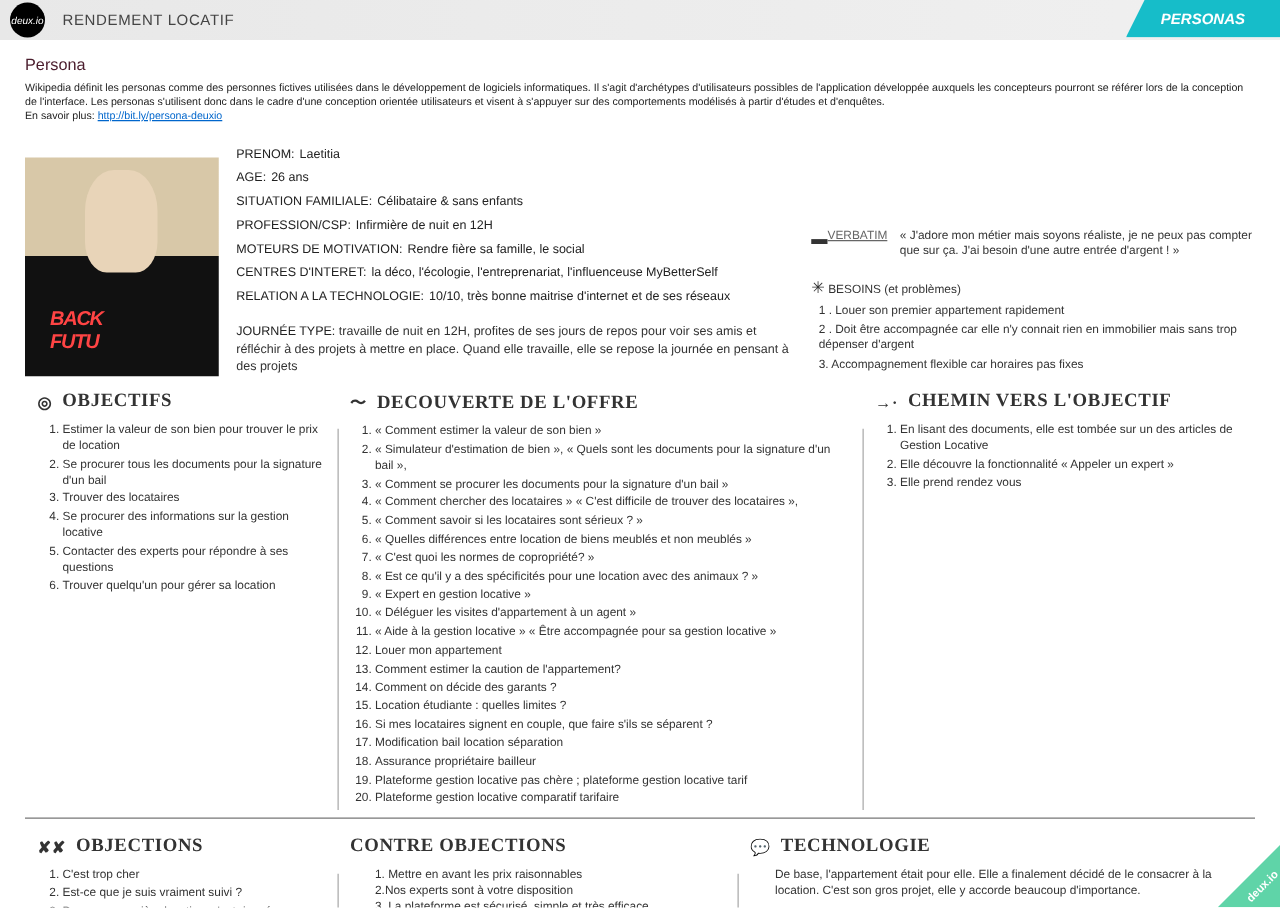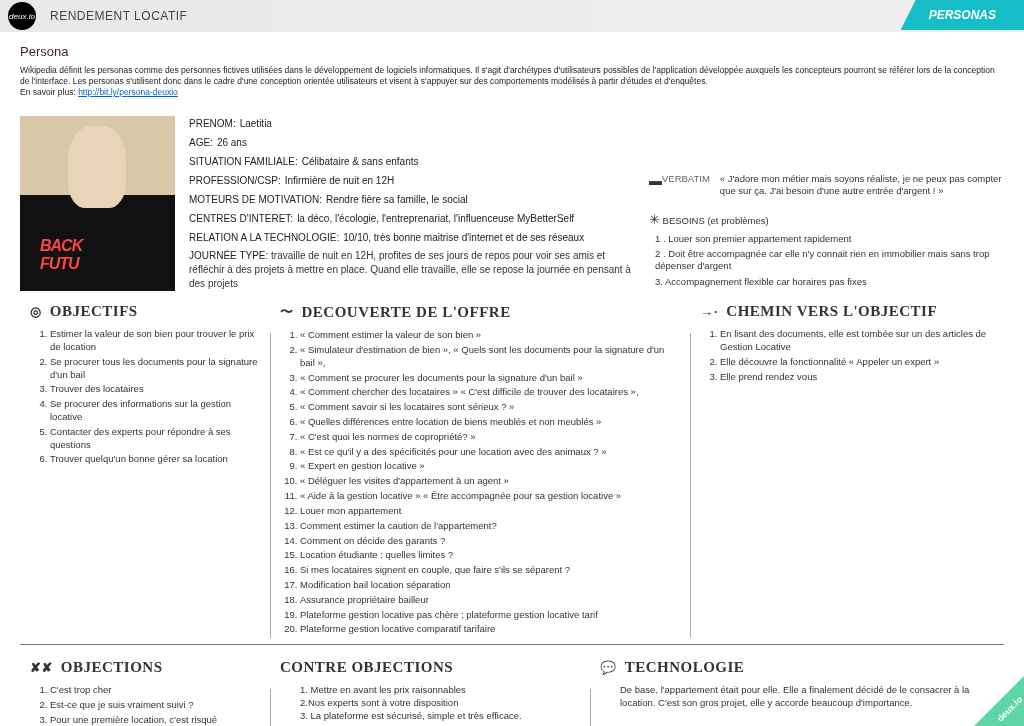--- a/index.html
+++ b/index.html
@@ -95,32 +95,32 @@
 .profile-info {
   flex: 0 0 450px;
   font-size: 10px;
   line-height: 1.9;
 }
 .profile-row { white-space: nowrap; }
 .profile-label { color: #222; }
 .profile-val { color: #222; margin-left: 4px; }
 .profile-typical {
   line-height: 1.4;
-  margin-top: 2px;
+  margin-top: 12px;
   white-space: normal;
 }
 
 .profile-right {
   flex: 1;
   padding-left: 10px;
   border-left: 0;
   font-size: 9.5px;
 }
 .verbatim { display: flex; margin-bottom: 14px; }
-.verbatim-label { font-weight: 400; margin-right: 10px; color: #666; white-space: nowrap; }
+.verbatim-label { font-weight: 400; margin-right: 10px; color: #666; white-space: nowrap; text-decoration: underline; }
 .verbatim-text { flex: 1; line-height: 1.3; }
 .besoins-title { margin-bottom: 6px; }
 .besoins-list { list-style: none; padding-left: 6px; }
 .besoins-list li { margin-bottom: 3px; line-height: 1.3; }
 
 .sections {
   display: flex;
   padding: 4px 20px 0 20px;
 }
 .col {
@@ -254,21 +254,21 @@
     <div class="section-title">
       <span class="section-icon">◎</span>
       <span>OBJECTIFS</span>
     </div>
     <ol class="list" id="objectifs-list">
         <li>Estimer la valeur de son bien pour trouver le prix de location</li>
         <li>Se procurer tous les documents pour la signature d'un bail</li>
         <li>Trouver des locataires</li>
         <li>Se procurer des informations sur la gestion locative</li>
         <li>Contacter des experts pour répondre à ses questions</li>
-        <li>Trouver quelqu'un bonne gérer sa location</li>
+        <li>Trouver quelqu'un pour gérer sa location</li>
       </ol>
   </div>
   <div class="col col-2">
     <div class="section-title">
       <span class="section-icon">〜</span>
       <span>DECOUVERTE DE L'OFFRE</span>
     </div>
     <ol class="list list-sm" id="decouverte-list">
         <li>« Comment estimer la valeur de son bien »</li>
         <li>« Simulateur d'estimation de bien », « Quels sont les documents pour la signature d'un bail »,</li>

